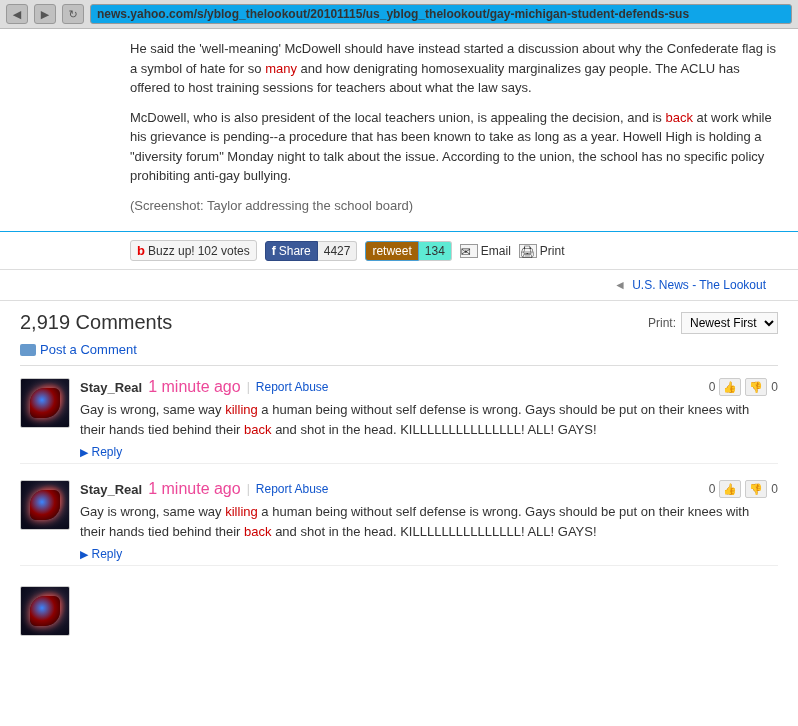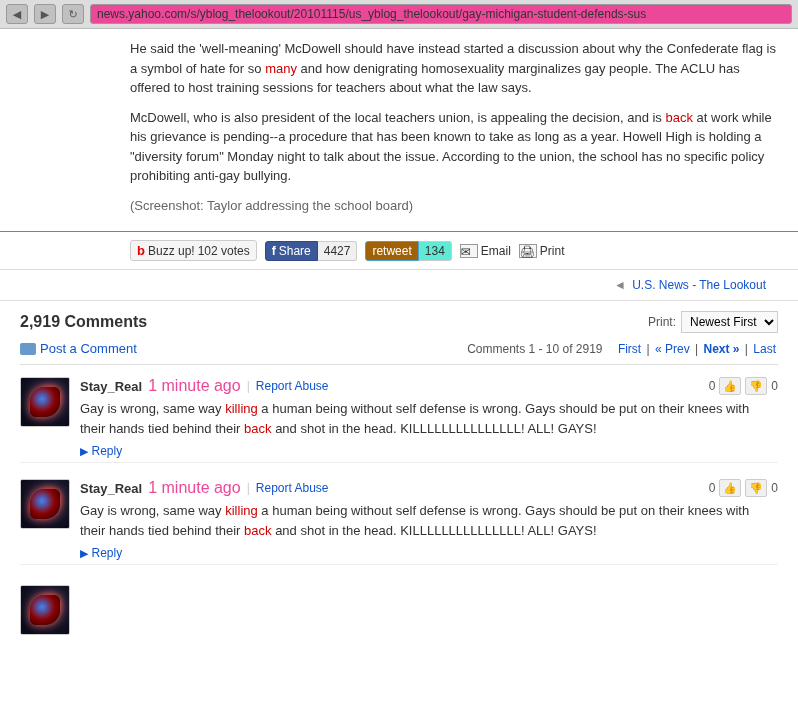--- a/index.html
+++ b/index.html
@@ -46,22 +46,23 @@
       font-size: 11px;
       cursor: pointer;
       color: #555;
     }
     .address-bar {
       flex: 1;
       border: 1px solid #999;
       border-radius: 3px;
       padding: 2px 6px;
       font-size: 12px;
-      background: #ec4899;
-      color: #333;
+      background: #0ea5e9;
+      color: #333;
+      font-weight: bold;
     }
 
     
     .article-body {
       padding: 10px 20px 6px 130px;
       border-bottom: 1px solid #0ea5e9;
     }
     .article-body p {
       margin-bottom: 10px;
       line-height: 1.5;
@@ -188,22 +189,22 @@
     .comments-section {
       padding: 10px 20px;
     }
     .comments-header {
       display: flex;
       align-items: center;
       justify-content: space-between;
       margin-bottom: 8px;
     }
     .comments-title {
-      font-size: 16px;
-      font-weight: bold;
+      font-size: 20px;
+      font-weight: normal;
       color: #333;
     }
     .show-label {
       font-size: 12px;
       color: #555;
     }
     .sort-select-wrap {
       display: flex;
       align-items: center;
       gap: 5px;
@@ -439,31 +440,20 @@
         <option>Newest First</option>
       </select>
     </div>
   </div>
 
   <div class="post-comment-row">
     <a class="post-comment-link">
       <span class="comment-bubble-icon"></span>
       <span>Post a Comment</span>
     </a>
-    <div class="pagination">
-      <span>Comments 1 - 10 of 2919</span>
-      &nbsp;&nbsp;
-      <a href="#">First</a>
-      |
-      <a href="#">« Prev</a>
-      |
-      <a href="#" class="bold-next" style="font-weight:bold;">Next »</a>
-      |
-      <a href="#">Last</a>
-    </div>
   </div>
 
   <div class="comment-item">
     <div class="comment-avatar">
       <div class="avatar-inner">
         <div class="avatar-shape"></div>
       </div>
     </div>
     <div class="comment-body">
       <div class="comment-meta">

